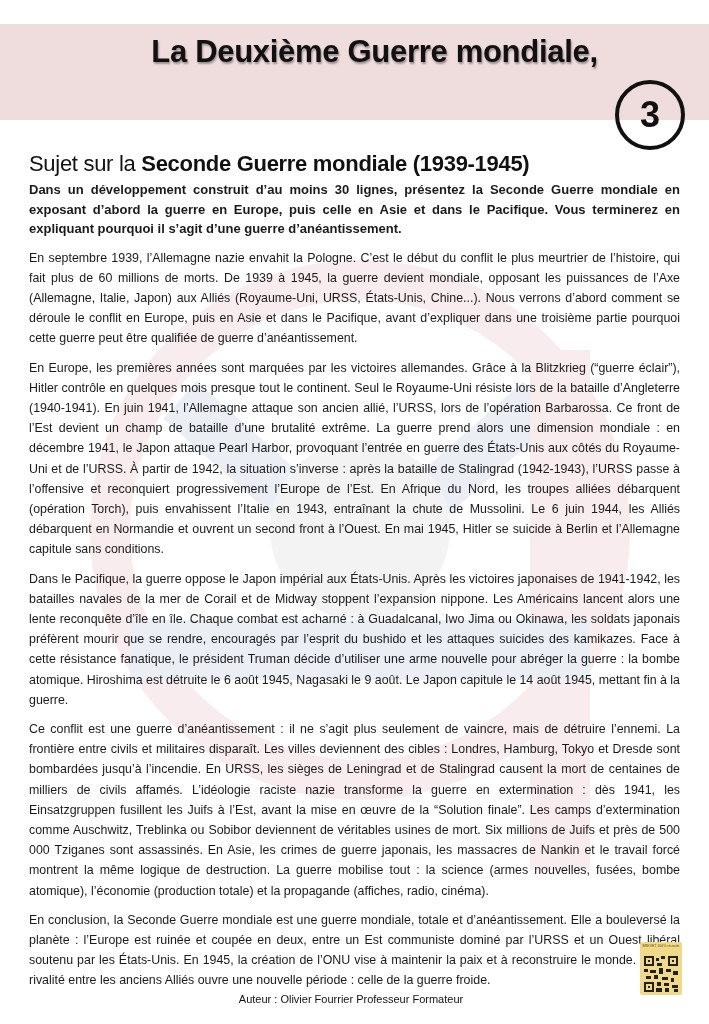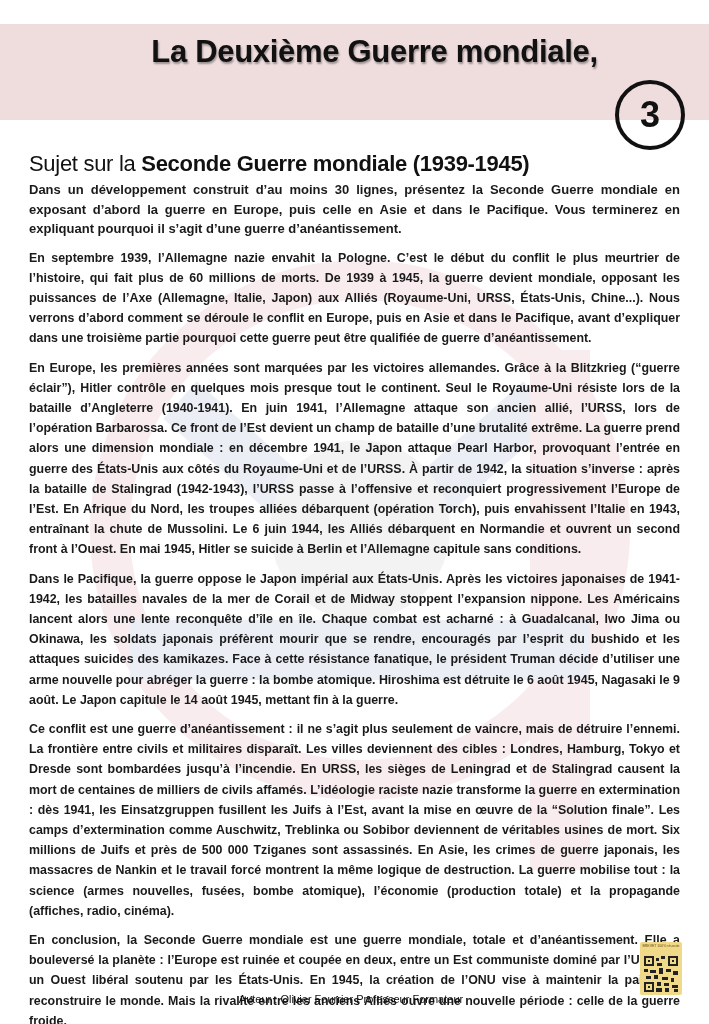--- a/index.html
+++ b/index.html
@@ -35,21 +35,21 @@
   }
   .subject {
     position: absolute; left: 29px; top: 141px; font-size: 22px; color: #111;
     white-space: nowrap; letter-spacing: -0.3px; margin-top: 10px;
   }
   .subject b { font-weight: bold; }
   .content {
     position: absolute; left: 29px; top: 180px; width: 651px;
     font-size: 12.4px; line-height: 20.2px; text-align: justify;
   }
-  .content p { margin: 0 0 9px 0; font-weight: bold; }
+  .content p { margin: 0 0 9px 0; }
   .content p.instr { font-weight: bold; font-size: 13px; line-height: 19.5px; margin-bottom: 9px; }
   .qr {
     position: absolute; left: 640px; top: 942px; width: 42px; height: 53px;
     background: #f1d98a; border-radius: 2px;
   }
   .qr-label { position: absolute; left: 0; top: 2px; width: 42px; text-align: center; font-size: 3.5px; line-height: 4px; color: #6b4f10; }
   .qr svg { position: absolute; left: 4px; top: 14px; }
   .author {
     position: absolute; left: 0; top: 993px; width: 702px; text-align: center;
     font-size: 11px; color: #111;

